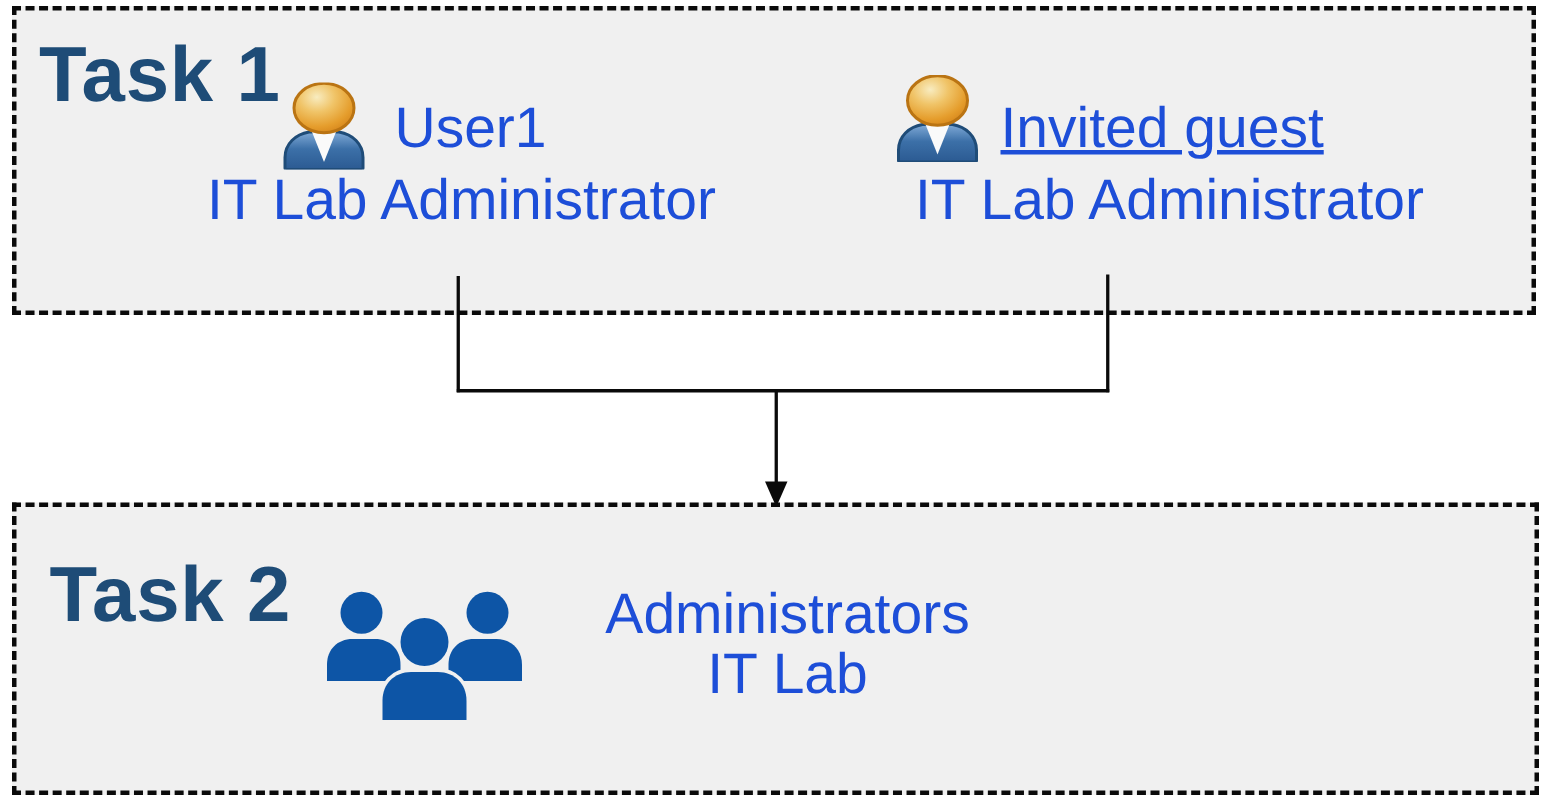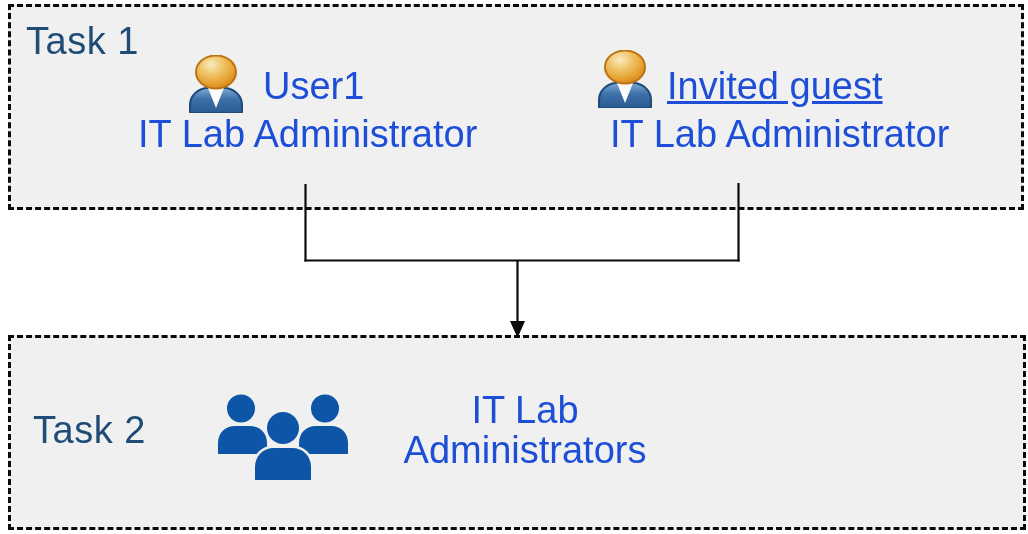--- a/index.html
+++ b/index.html
@@ -19,29 +19,29 @@
     position: absolute;
     background: #F0F0F0;
     border: 3px dashed #0a0a0a;
     box-sizing: border-box;
     z-index: 1;
   }
   .task1-box { left: 8px; top: 4px; width: 1016px; height: 206px; }
   .task2-box { left: 8px; top: 335px; width: 1018px; height: 195px; }
   .task-label {
     position: absolute;
-    font-size: 38px;
-    font-weight: normal;
+    font-size: 52px;
+    font-weight: bold;
     letter-spacing: 0.5px;
     color: #1E4C77;
     z-index: 2;
     white-space: nowrap;
   }
   .task1-label { left: 26px; top: 20px; }
-  .task2-label { left: 33px; top: 367px; margin-top: 42px; }
+  .task2-label { left: 33px; top: 367px; }
   .diagram-text {
     position: absolute;
     font-size: 38px;
     line-height: 40px;
     color: #1d4ed8;
     z-index: 2;
     white-space: nowrap;
   }
   .user1-name   { left: 263px; top: 66px; }
   .user1-role   { left: 138px; top: 114px; }
@@ -119,17 +119,17 @@
     <g fill="#0D55A6">
       <circle cx="23" cy="14.5" r="14"></circle>
       <path d="M0,60 L0,49 C0,39 7,32 17,32 L32,32 C42,32 49,39 49,49 L49,60 Z"></path>
       <circle cx="107" cy="14.5" r="14"></circle>
       <path d="M81,60 L81,49 C81,39 88,32 98,32 L113,32 C123,32 130,39 130,49 L130,60 Z"></path>
       <circle cx="65" cy="34" r="16" stroke="#F0F0F0" stroke-width="5" paint-order="stroke"></circle>
       <path d="M37,86 L37,73 C37,62 45,54 56,54 L74,54 C85,54 93,62 93,73 L93,86 Z" stroke="#F0F0F0" stroke-width="5" paint-order="stroke"></path>
     </g>
   </svg>
   <div class="diagram-text group-name">
+    <span class="line">Administrators</span>
     <span class="line">IT Lab</span>
-    <span class="line">Administrators</span>
   </div>
 
 </div>
 
 </body></html>

